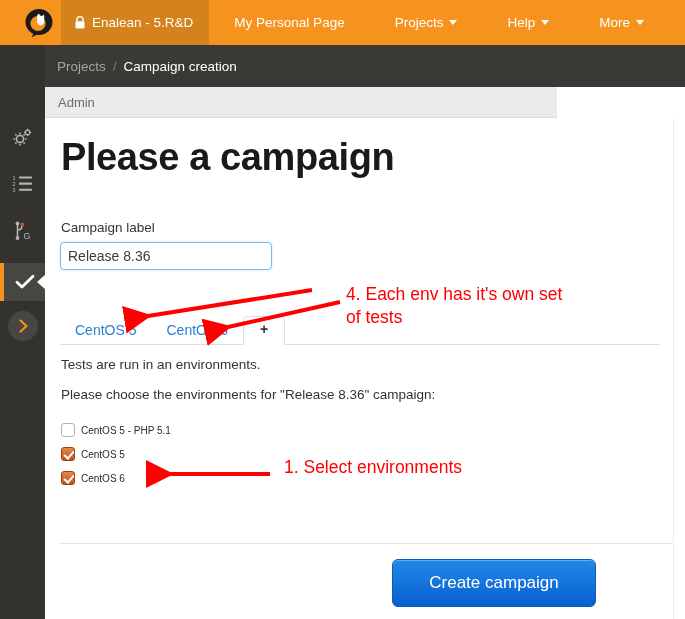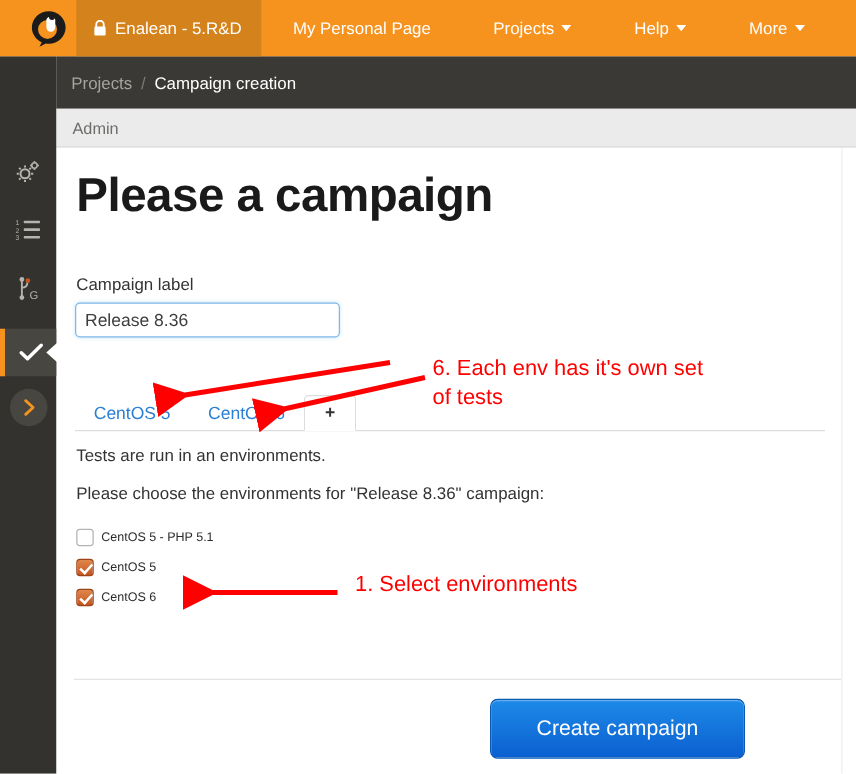--- a/index.html
+++ b/index.html
@@ -132,21 +132,21 @@
     z-index: 3;
   }
   .crumb-link { color: #a6a49e; }
   .crumb-sep  { color: #7d7b76; margin: 0 7px; }
   .crumb-current { color: #ffffff; }
 
   
   .admin-bar {
     position: absolute;
     top: 87px; left: 45px;
-    width: 640px;
+    width: 512px;
     height: 31px;
     background: #ebebeb;
     border-bottom: 1px solid #dcdcdc;
     box-sizing: border-box;
     display: flex;
     align-items: center;
     padding-left: 13px;
     font-size: 13px;
     color: #6d6c68;
     z-index: 3;
@@ -470,21 +470,21 @@
     </div>
   </div>
 
   <div class="divider"></div>
 
   <button class="submit-btn">Create campaign</button>
 </div>
 
 <div class="gutter"></div>
 
-<div class="anno anno-2">6. Each env has it's own set
+<div class="anno anno-2">4. Each env has it's own set
 of tests</div>
 <div class="anno anno-1">1. Select environments</div>
 
 <svg class="arrows" viewBox="0 0 685 619">
   <defs>
     <marker id="ah" markerWidth="7" markerHeight="7" refX="1" refY="3.5" orient="auto">
       <path d="M7,0 L0,3.5 L7,7 z" fill="#ff0000"></path>
     </marker>
   </defs>
   <line x1="312" y1="290" x2="148" y2="316" stroke="#ff0000" stroke-width="4" marker-end="url(#ah)"></line>

